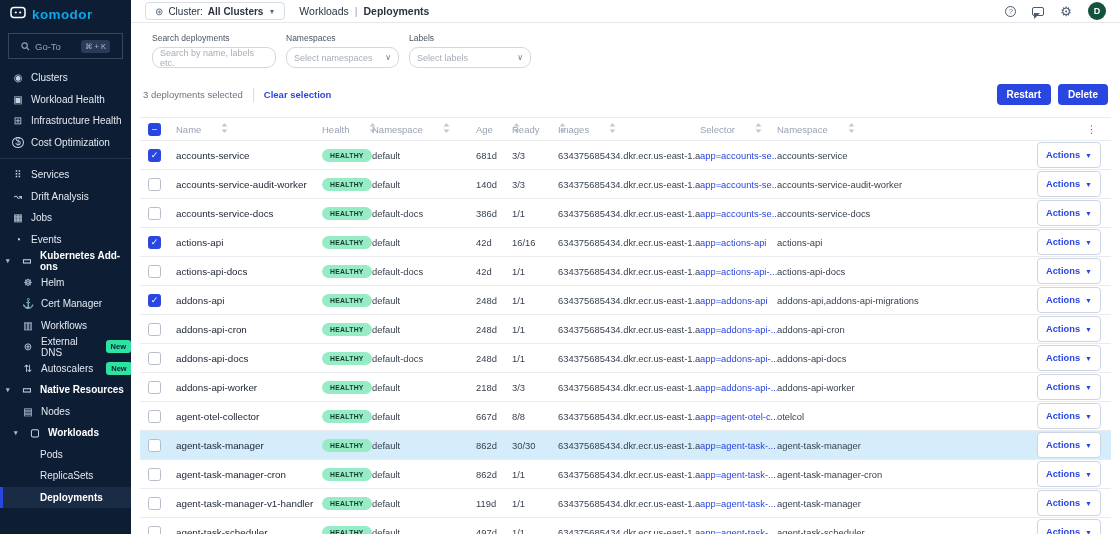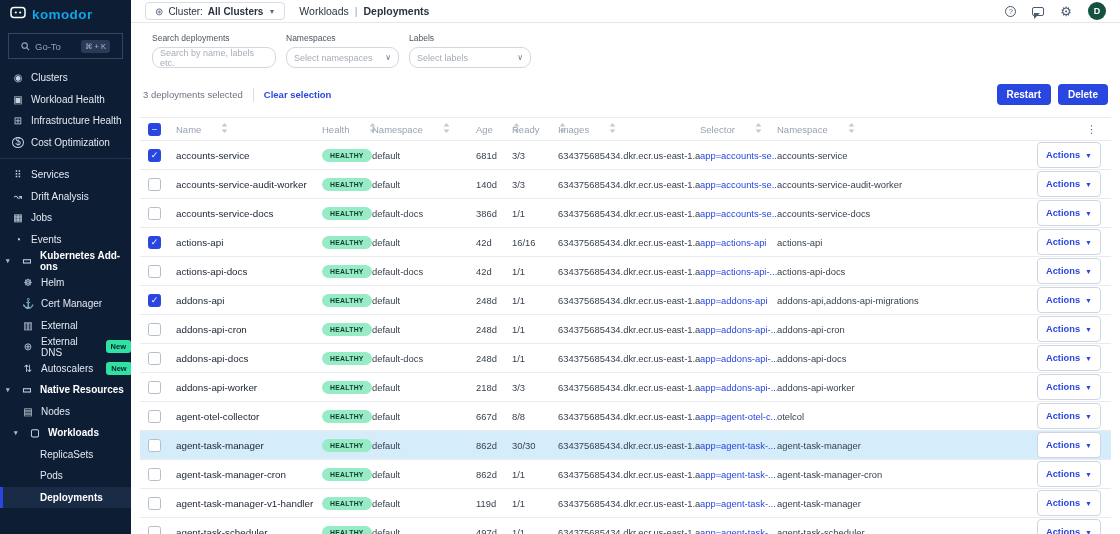--- a/index.html
+++ b/index.html
@@ -150,21 +150,21 @@
         <div class="nav-item" style="padding-left: 22px;">
           <span class="ico">☸</span>
           <span>Helm</span>
         </div>
         <div class="nav-item" style="padding-left: 22px;">
           <span class="ico">⚓</span>
           <span>Cert Manager</span>
         </div>
         <div class="nav-item" style="padding-left: 22px;">
           <span class="ico">▥</span>
-          <span>External</span>
+          <span>Workflows</span>
         </div>
         <div class="nav-item" style="padding-left: 22px;">
           <span class="ico">⊕</span>
           <span>External DNS</span>
           <span class="badge-new">New</span>
         </div>
         <div class="nav-item" style="padding-left: 22px;">
           <span class="ico">⇅</span>
           <span>Autoscalers</span>
           <span class="badge-new">New</span>
@@ -177,24 +177,24 @@
         <div class="nav-item" style="padding-left: 22px;">
           <span class="ico">▤</span>
           <span>Nodes</span>
         </div>
         <div class="nav-item bold" style="padding-left: 14px;">
           <span class="chev">▾</span>
           <span class="ico">▢</span>
           <span>Workloads</span>
         </div>
         <div class="nav-item" style="padding-left: 40px;">
+          <span>Pods</span>
+        </div>
+        <div class="nav-item" style="padding-left: 40px;">
           <span>ReplicaSets</span>
-        </div>
-        <div class="nav-item" style="padding-left: 40px;">
-          <span>Pods</span>
         </div>
         <div class="nav-item selected" style="padding-left: 40px;">
           <span>Deployments</span>
         </div>
       </nav>
   </aside>
 
   <main class="main">
 
     <header class="topbar">

